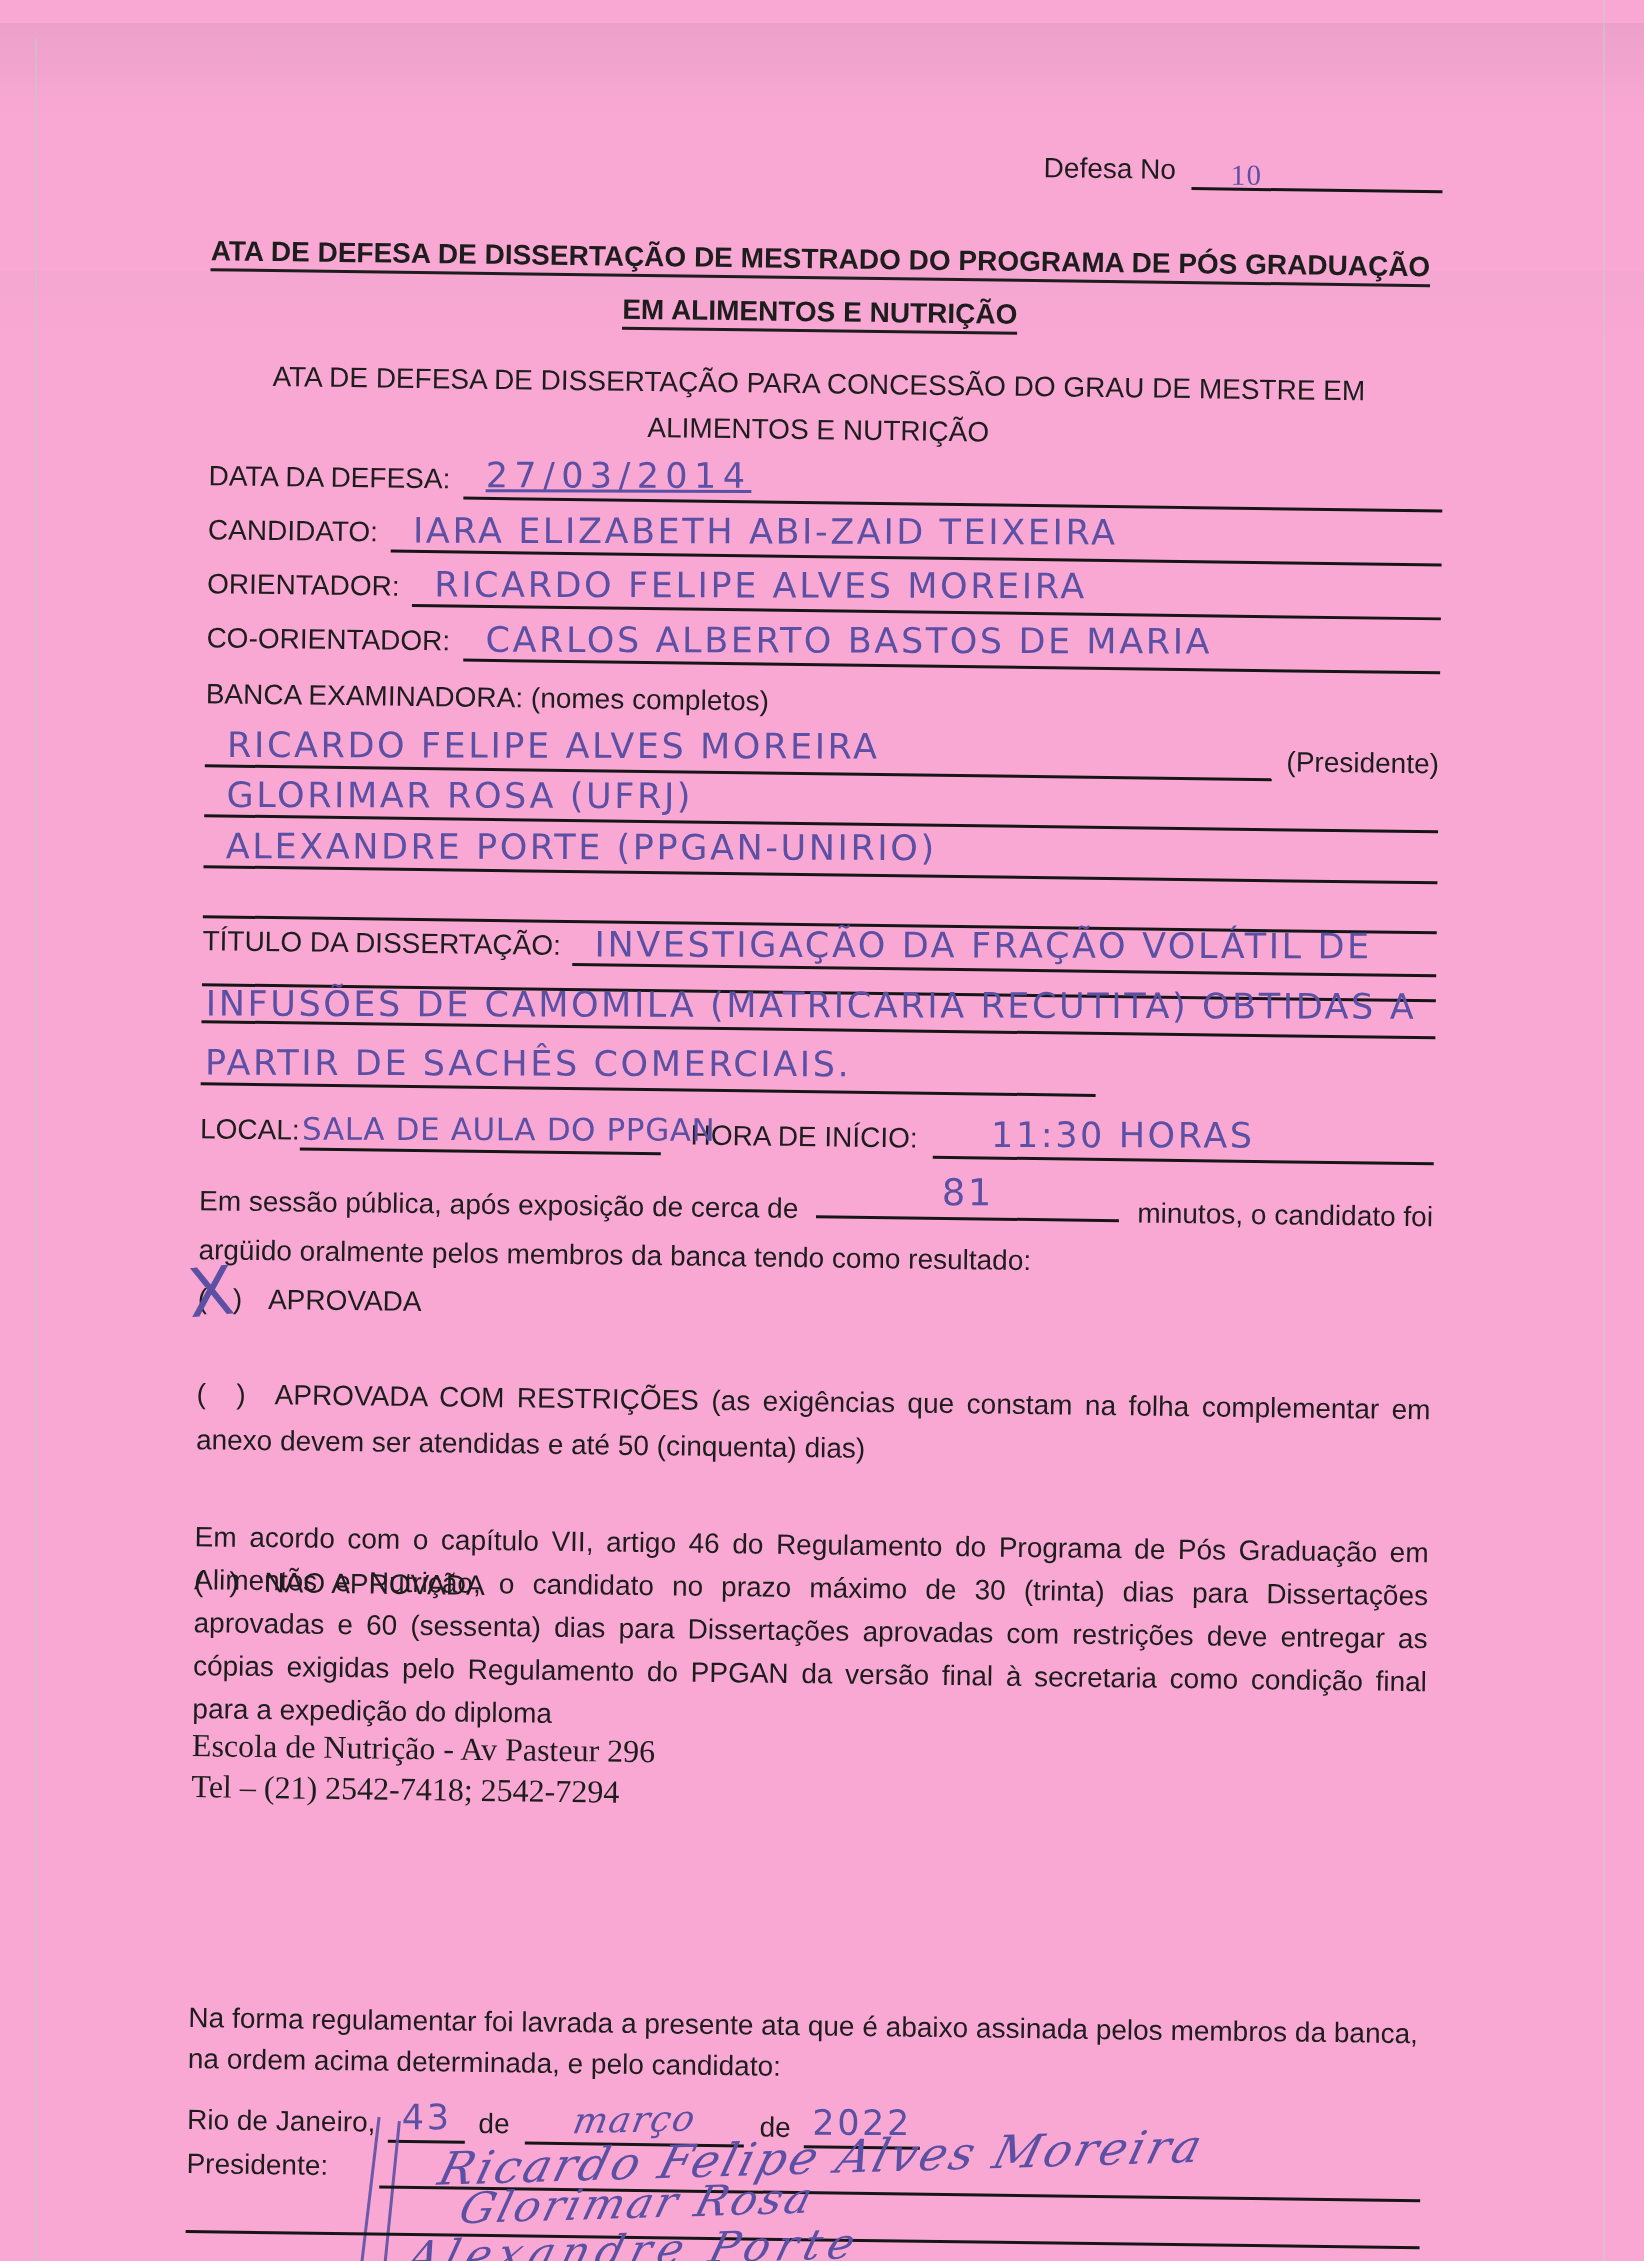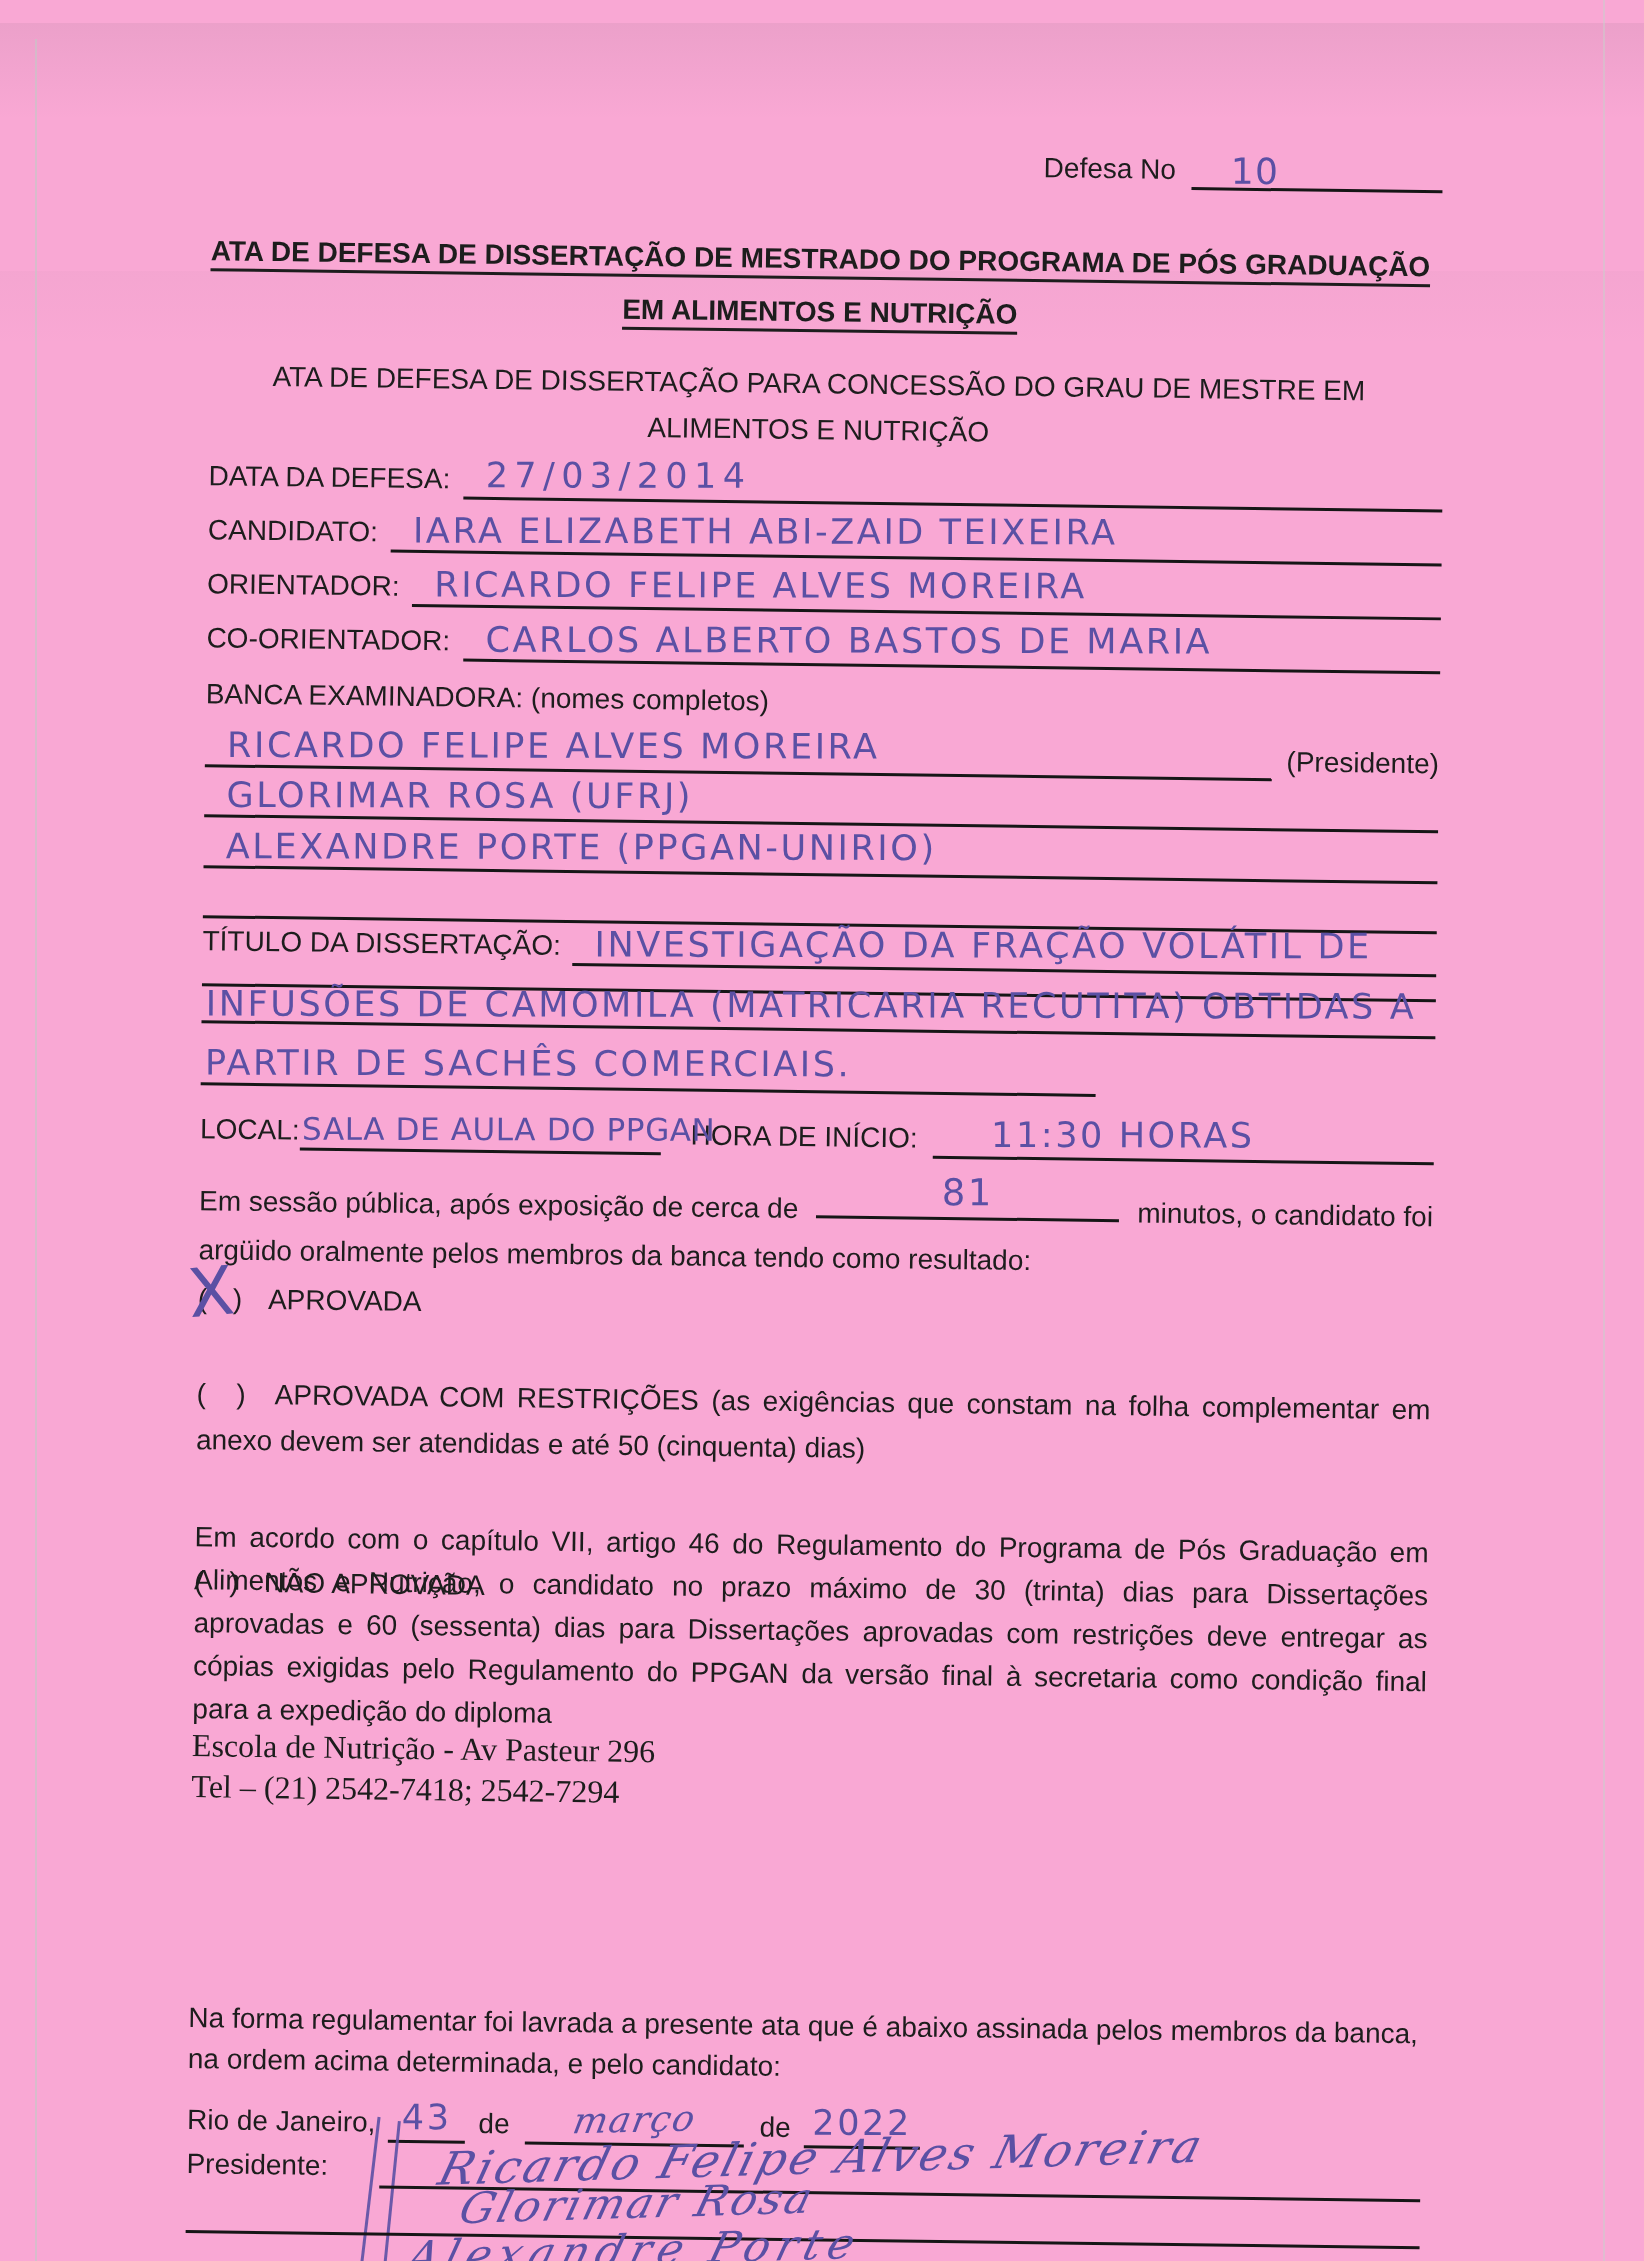--- a/index.html
+++ b/index.html
@@ -45,21 +45,21 @@
 
   .hw{
     font-family:"DejaVu Sans",sans-serif;
     color:var(--ink);
     letter-spacing:2.6px;
     white-space:nowrap;
     position:absolute;left:22px;bottom:2.6px;
     font-size:35px;
     transform:rotate(-0.6deg);
   }
-  .hw.big{font-size:36px;letter-spacing:1.3px;bottom:-3.9px;}
+  .hw.big{font-size:29px;letter-spacing:1.3px;bottom:-3.9px;font-family:Liberation Serif, serif;}
 
   
   .banca{top:678px;}
   .banca-head{font-size:28px;margin-bottom:17px;}
   .banca-row{display:flex;align-items:flex-end;height:40px;margin-bottom:10.3px;}
   .banca-row .role{font-size:28px;padding:0 0 2.6px 14px;white-space:nowrap;}
   .banca-row.gap{margin-top:28px;}
 
   
   .titulo{top:907px;}
@@ -158,21 +158,21 @@
 
     <div class="sec subtitle">
       <div>ATA DE DEFESA DE DISSERTAÇÃO PARA CONCESSÃO DO GRAU DE MESTRE EM</div>
       <div>ALIMENTOS E NUTRIÇÃO</div>
     </div>
 
     <div class="sec fields">
       <div class="field-row">
         <span class="lbl">DATA DA DEFESA:</span>
         <span class="blank">
-          <span class="hw" style="letter-spacing:6.4px;">27/03/2014</span>
+          <span class="hw" style="letter-spacing:6.4px;text-decoration:underline;">27/03/2014</span>
         </span>
       </div>
       <div class="field-row">
         <span class="lbl">CANDIDATO:</span>
         <span class="blank">
           <span class="hw">IARA ELIZABETH ABI-ZAID TEIXEIRA</span>
         </span>
       </div>
       <div class="field-row">
         <span class="lbl">ORIENTADOR:</span>

